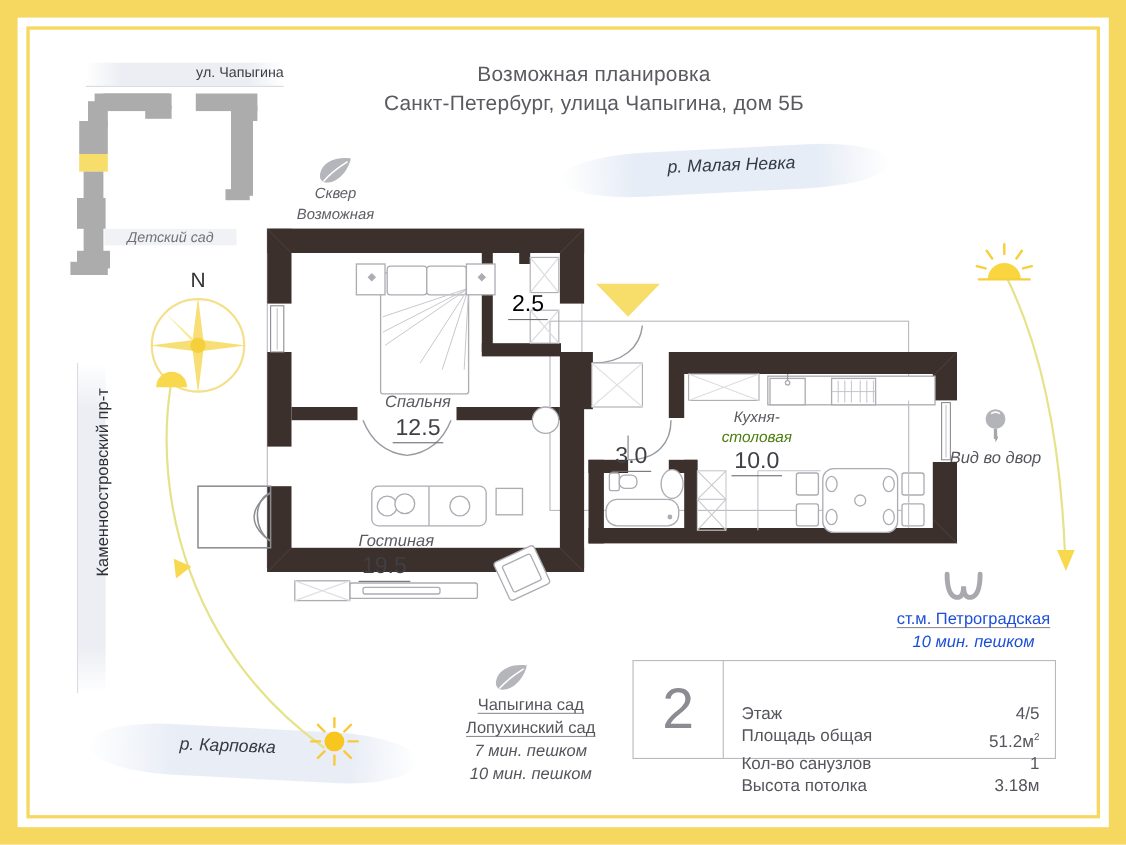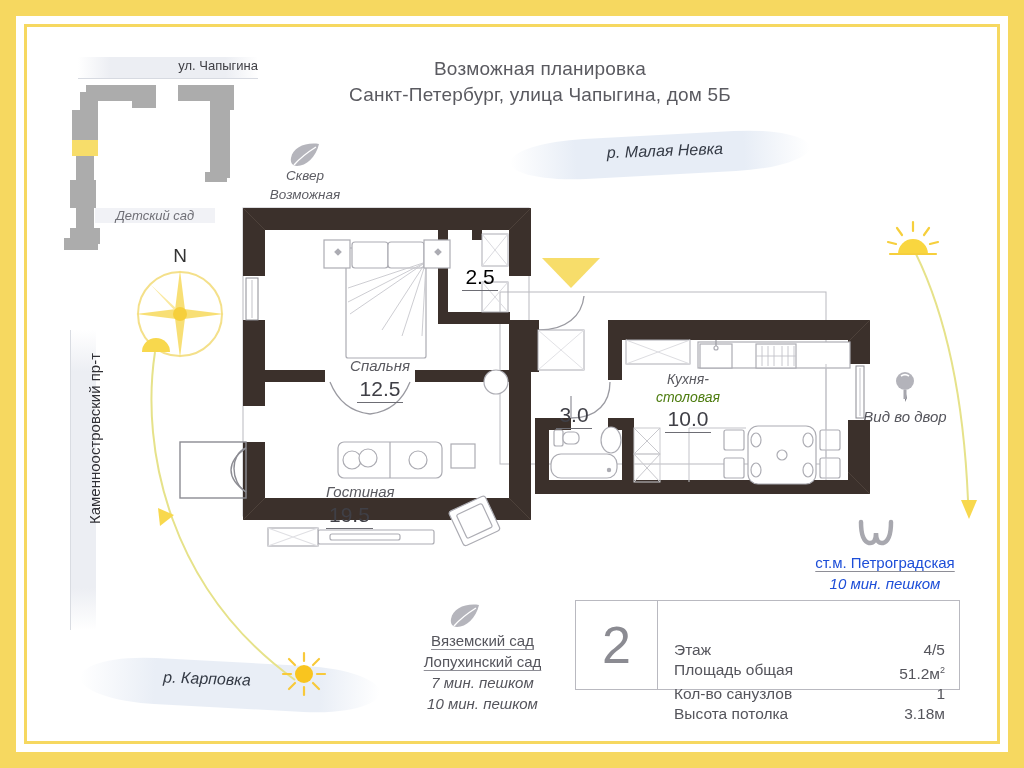--- a/index.html
+++ b/index.html
@@ -236,21 +236,21 @@
       <div>Дрозда</div>
     </div>
 
     <div style="position:absolute;left:418px;top:573px;">
       <svg width="34" height="26" viewBox="0 0 34 26">
         <path d="M31 2C18 0 5 5 3 16c-1 5 2 8 6 8 9 0 19-9 22-22z" fill="#B5B5BC"></path>
         <path d="M28 5C20 10 12 16 6 23" stroke="#ffffff" stroke-width="1.4" fill="none"></path>
       </svg>
     </div>
     <div class="gardens">
-      <div class="g u">Вяземский сад</div>
+      <div class="g u">Чапыгина сад</div>
       <div class="g u">Лопухинский сад</div>
       <div class="t">7 мин. пешком</div>
       <div class="t">10 мин. пешком</div>
     </div>
 
     <div style="position:absolute;left:826px;top:487px;">
       <svg width="40" height="34" viewBox="0 0 40 34">
         <path d="M5 5 Q5 24 13 26 Q20 27 20 16 Q20 27 27 26 Q35 24 35 5" fill="none" stroke="#A8A8AF" stroke-width="4.5" stroke-linecap="round"></path>
       </svg>
     </div>

